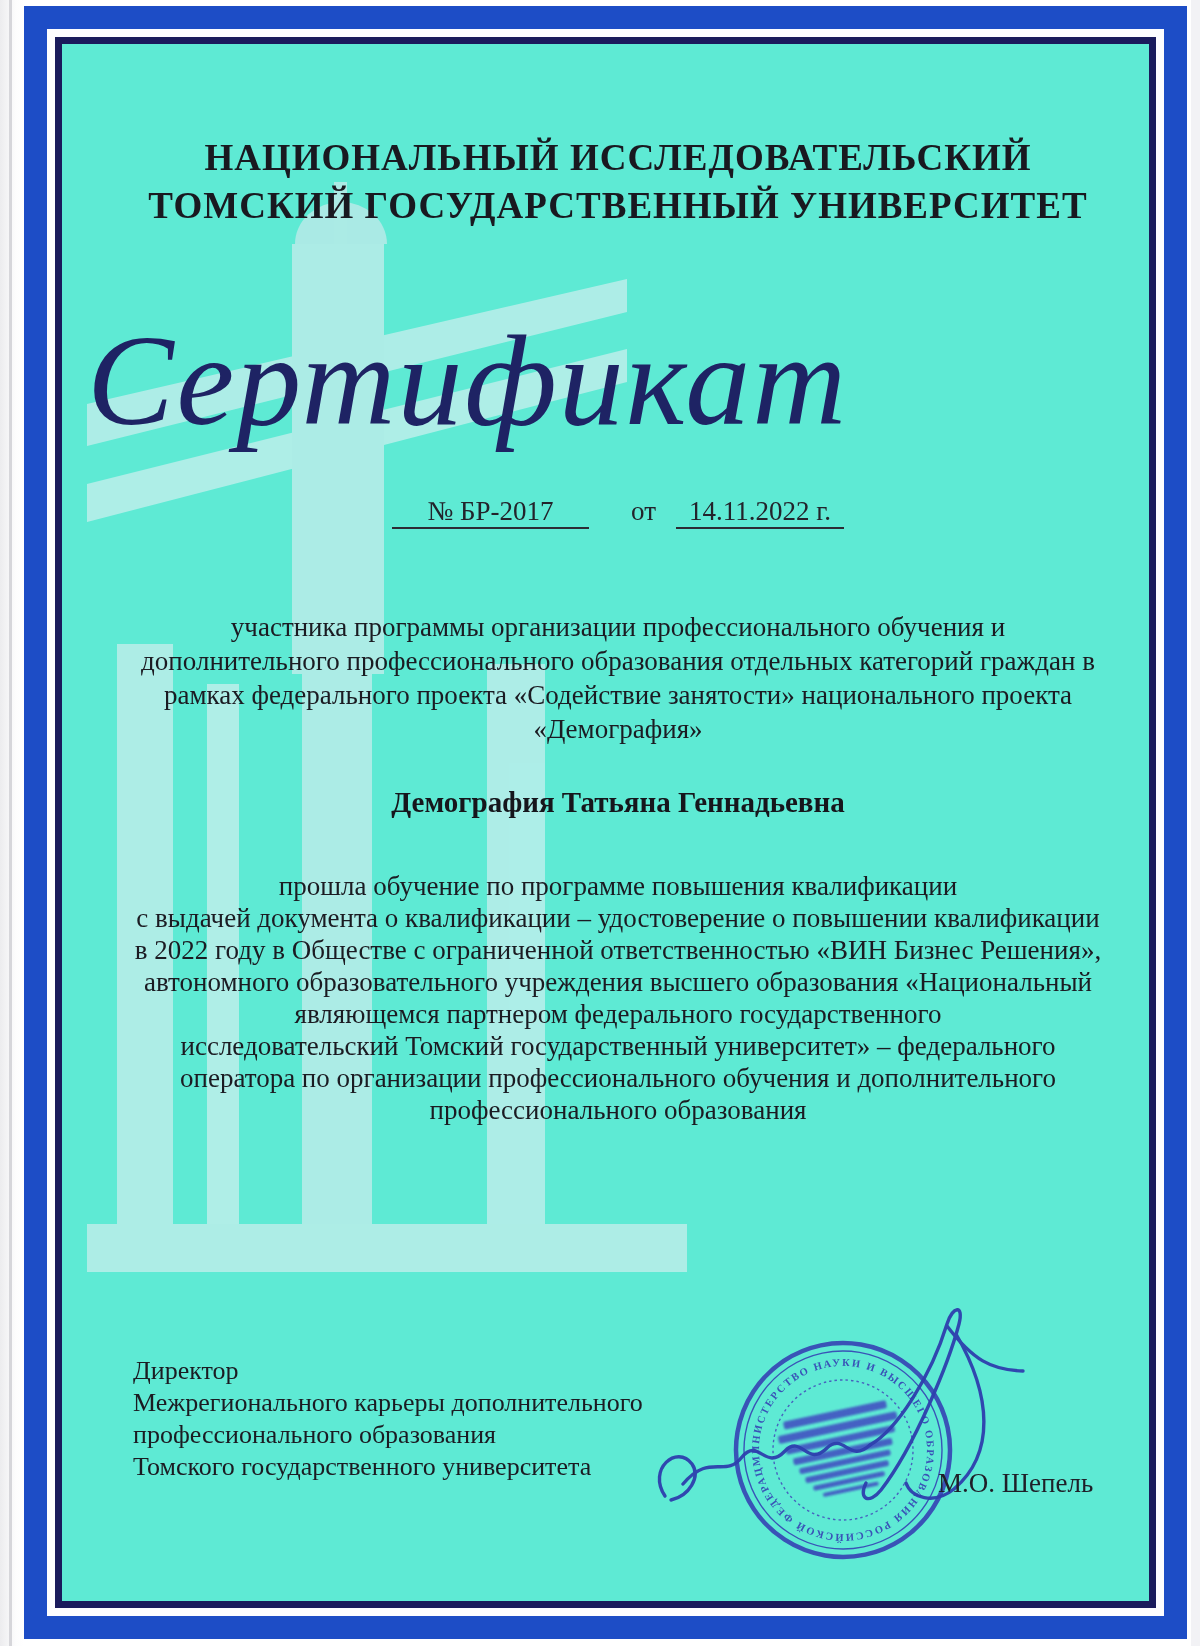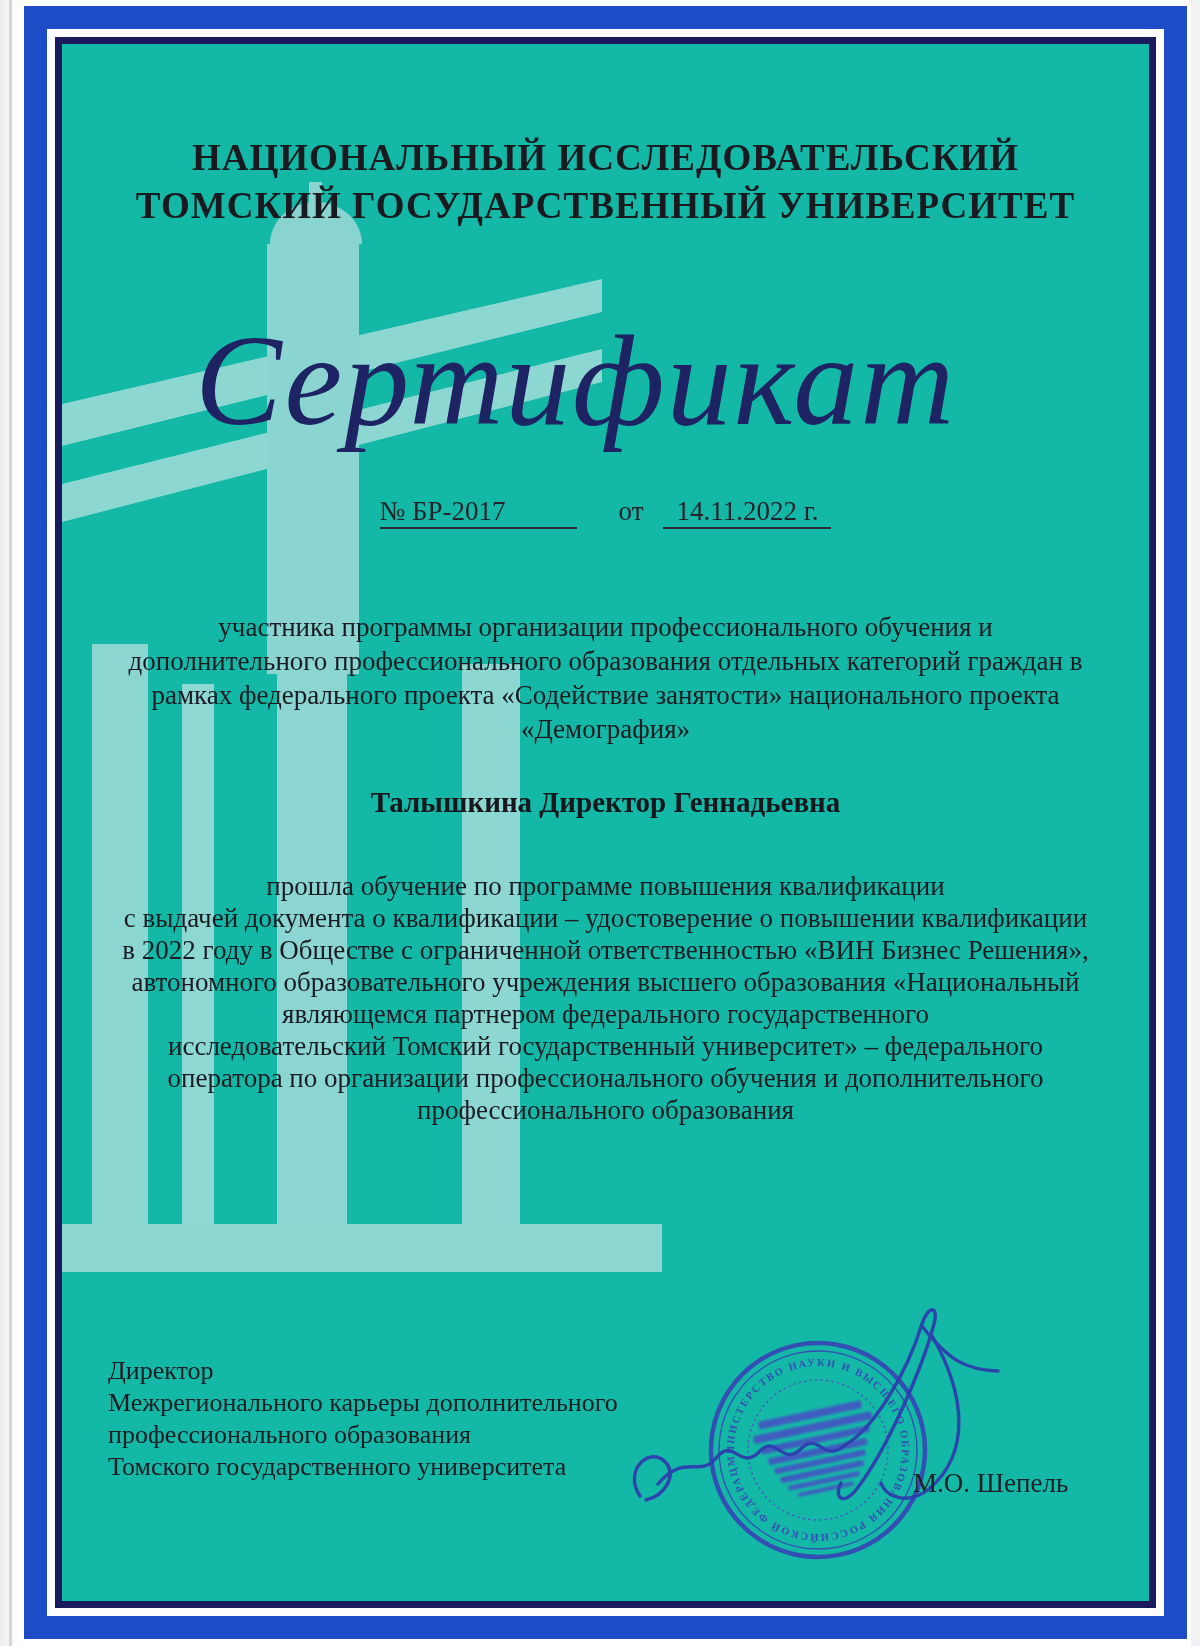--- a/index.html
+++ b/index.html
@@ -7,32 +7,32 @@
         font-family:"Liberation Serif","DejaVu Serif",serif;color:#1c1c22;}
   
   .scan-left{position:absolute;left:0;top:0;width:24px;height:100%;
              background:linear-gradient(90deg,#ececee 0,#f6f6f7 9px,#fdfdfd 16px,#ffffff 24px);}
   .scan-left-line{position:absolute;left:9px;top:0;width:3px;height:100%;background:#d6d6da;}
   .scan-right{position:absolute;right:0;top:0;width:9px;height:100%;background:#f2f2f5;}
   
   .frame{position:absolute;left:24px;top:6px;width:1163px;height:1633px;box-sizing:border-box;
          background:#1d4dc6;padding:23px;}
   .frame-gap{width:100%;height:100%;box-sizing:border-box;background:#fdfdff;padding:8px;}
-  .frame-navy{width:100%;height:100%;box-sizing:border-box;border:7px solid #1a1b5c;background:#14b8a6;}
+  .frame-navy{width:100%;height:100%;box-sizing:border-box;border:7px solid #1a1b5c;background:#5eead4;padding-left:25px;}
   .content{position:relative;width:100%;height:100%;overflow:hidden;}
   .wm{position:absolute;left:0;top:0;z-index:0;}
   .layer{position:absolute;z-index:1;}
   
   .header{left:0;right:0;top:90px;text-align:center;font-weight:bold;font-size:37px;line-height:48px;
           letter-spacing:1px;color:#191920;}
-  .title{left:0;right:60px;top:268px;text-align:center;font-style:italic;font-size:130px;line-height:1.05;
+  .title{left:0;right:60px;top:268px;font-style:italic;font-size:130px;line-height:1.05;
          letter-spacing:2px;color:#1e2364;font-weight:500;}
   .numrow{left:0;right:0;top:452px;text-align:center;font-size:27px;color:#23232b;}
   .numrow .fld{display:inline-block;border-bottom:2px solid #2c2c34;}
-  .numrow .numfld{width:197px;text-align:left;}
+  .numrow .numfld{width:197px;text-align:center;}
   .numrow .datefld{width:168px;text-align:center;}
   .numrow .gap1{display:inline-block;width:42px;}
   .numrow .gap2{display:inline-block;width:20px;}
   .para{left:0;right:0;text-align:center;font-size:27px;color:#1b1b22;}
   .intro{top:566px;line-height:34px;}
   .recipient{left:0;right:0;top:742px;text-align:center;font-weight:bold;font-size:29px;color:#16161c;}
   .bodytext{top:814px;line-height:32px;margin-top:12px;}
   .signatory{left:46px;top:1311px;font-size:26px;line-height:32px;color:#1b1b22;text-align:left;}
   .sig-name{left:851px;top:1424px;font-size:27px;color:#1f1f28;z-index:3;}
   .stampbox{left:538px;top:1240px;z-index:2;}
@@ -76,21 +76,21 @@
             <span class="fld numfld"><span>№</span>&nbsp;<span>БР-2017</span></span><span class="gap1"></span><span>от</span><span class="gap2"></span><span class="fld datefld">14.11.2022 г.</span>
           </div>
 
           <div class="layer para intro">
             <div>участника программы организации профессионального обучения и</div>
             <div>дополнительного профессионального образования отдельных категорий граждан в</div>
             <div>рамках федерального проекта «Содействие занятости» национального проекта</div>
             <div>«Демография»</div>
           </div>
 
-          <div class="layer recipient">Талышкина Директор Геннадьевна</div>
+          <div class="layer recipient">Демография Татьяна Геннадьевна</div>
 
           <div class="layer para bodytext">
             <div>прошла обучение по программе повышения квалификации</div>
             <div>с выдачей документа о квалификации – удостоверение о повышении квалификации</div>
             <div>в 2022 году в Обществе с ограниченной ответственностью «ВИН Бизнес Решения»,</div>
             <div>автономного образовательного учреждения высшего образования «Национальный</div>
             <div>являющемся партнером федерального государственного</div>
             <div>исследовательский Томский государственный университет» – федерального</div>
             <div>оператора по организации профессионального обучения и дополнительного</div>
             <div>профессионального образования</div>

